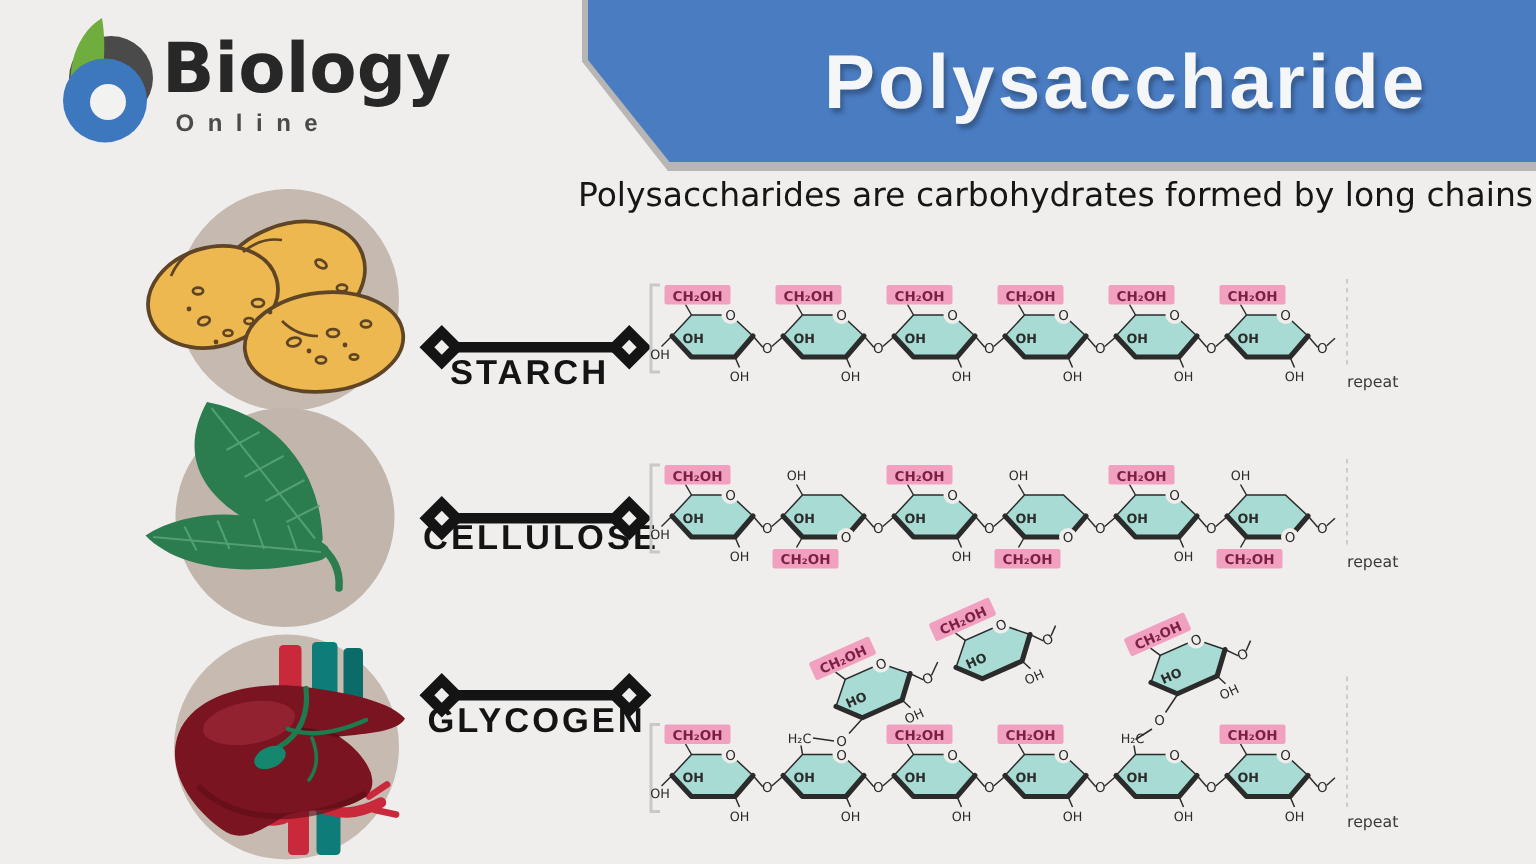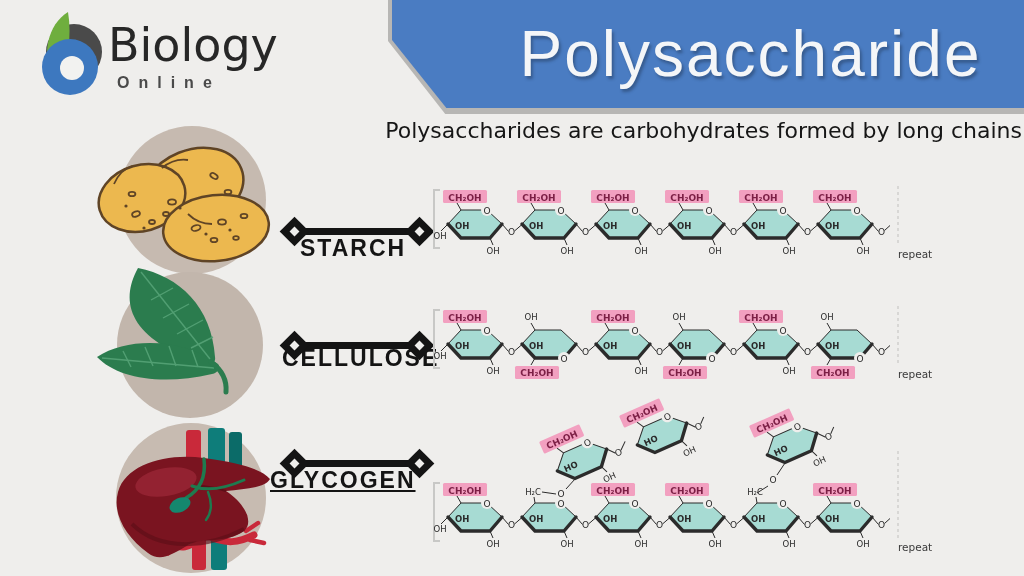--- a/index.html
+++ b/index.html
@@ -4,51 +4,51 @@
 <style>
   html,body{margin:0;padding:0;}
   .stage{position:relative;width:1024px;height:576px;background:#efeeec;overflow:hidden;
          font-family:"Liberation Sans",sans-serif;}
   .stage *{box-sizing:border-box;}
 
   
   .logo{position:absolute;left:20px;top:6px;width:340px;height:106px;}
   .logo-mark{position:absolute;left:6px;top:4px;}
   .brand{position:absolute;left:88px;top:12px;font-family:"DejaVu Sans",sans-serif;
-         font-weight:400;font-size:46px;color:#272727;letter-spacing:0px;}
+         font-weight:700;font-size:46px;color:#272727;letter-spacing:0px;}
   .subbrand{position:absolute;left:97px;top:68px;font-size:16px;font-weight:700;
             letter-spacing:9px;color:#4a4a4a;}
 
   
   .banner-shadow{position:absolute;left:388px;top:0;width:636px;height:114px;background:#b7b6b4;
       clip-path:polygon(0 0,100% 0,100% 100%,9% 100%,0 36%);}
   .banner{position:absolute;left:392px;top:0;width:632px;height:108px;background:#4a7cc2;
       clip-path:polygon(0 0,100% 0,100% 100%,8.6% 100%,0 37%);
       display:flex;align-items:center;justify-content:center;padding-left:85px;}
-  .banner .title{font-size:64px;font-weight:400;color:#f4f6f8;letter-spacing:2px;
+  .banner .title{font-size:51px;font-weight:700;color:#f4f6f8;letter-spacing:2px;
       text-shadow:2px 3px 3px rgba(30,50,80,.45);}
 
   
   .definition{position:absolute;left:330px;top:116px;width:692px;
       font-family:"DejaVu Sans",cursive;font-size:22px;line-height:30px;color:#161616;
       text-align:right;}
   .definition .def2{margin-left:58px;}
 
   
   .disc{position:absolute;border-radius:50%;}
   .disc1{left:118px;top:126px;width:148px;height:148px;background:#c6bab0;}
   .disc2{left:117px;top:272px;width:146px;height:146px;background:#c2b6ac;}
   .disc3{left:116px;top:423px;width:150px;height:150px;background:#c7bbb1;}
   .illus{position:absolute;}
 
   
   .row-label{position:absolute;font-weight:800;font-size:23px;letter-spacing:2px;color:#141414;margin-top:45px;}
   .lbl-starch{left:300px;top:190px;}
   .lbl-cellulose{left:282px;top:300px;text-align:right;}
-  .lbl-glycogen{left:270px;top:422px;text-decoration:underline;}
+  .lbl-glycogen{left:285px;top:422px;}
   .range-arrow{position:absolute;width:146px;height:22px;display:flex;align-items:center;}
   .arr-starch{left:284px;top:220px;}
   .arr-cellulose{left:284px;top:334px;}
   .arr-glycogen{left:284px;top:452px;}
   .diamond{width:21px;height:21px;background:#141414;transform:rotate(45deg);
            position:relative;flex:0 0 auto;}
   .diamond::after{content:"";position:absolute;inset:7px;background:#efeeec;}
   .bar{flex:1;height:7px;background:#141414;margin:0 -3px;}
 
   

